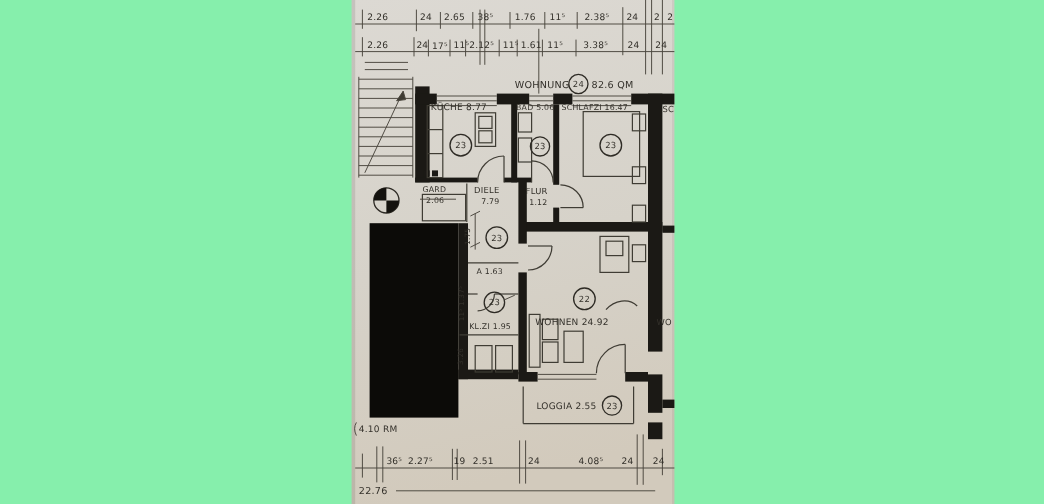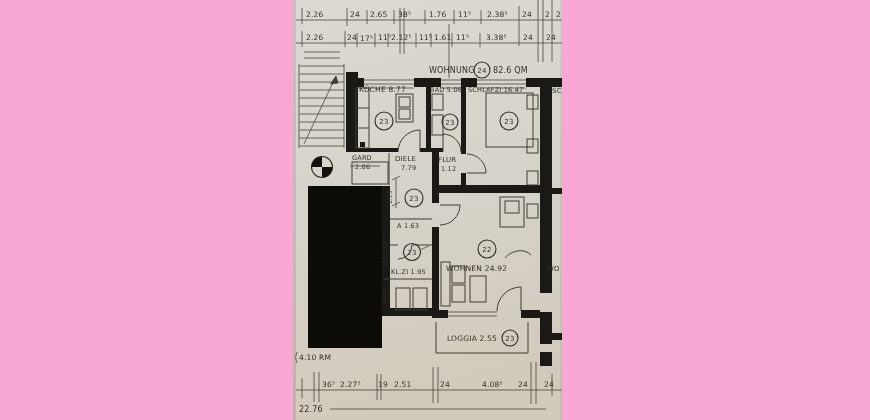--- a/index.html
+++ b/index.html
@@ -1,16 +1,16 @@
 <!DOCTYPE html>
 <html><head>
 <meta charset="utf-8">
 <style>
   html,body{margin:0;padding:0;background:#f4f3f1;}
-  .stage{position:relative;width:870px;height:420px;background:#f9a8d4;overflow:hidden;
+  .stage{position:relative;width:870px;height:420px;background:#86efac;overflow:hidden;
          font-family:"DejaVu Sans", sans-serif;}
   svg text{font-family:"DejaVu Sans", sans-serif;fill:#33302a;letter-spacing:.2px;}.t8{font-size:8px}.t75{font-size:7.5px}.t7{font-size:7px}
   .t65{font-size:6.5px}.t6{font-size:6px}
   .circ{font-size:7px;text-anchor:middle}
   .thin{stroke:#3f3c34;stroke-width:1;fill:none}
   .thin2{stroke:#4a463e;stroke-width:.8;fill:none}
   .wall{fill:#1b1915}
   .dk{fill:#0c0b08}
   .ring{stroke:#2e2b25;stroke-width:1.1;fill:none}
 </style>

